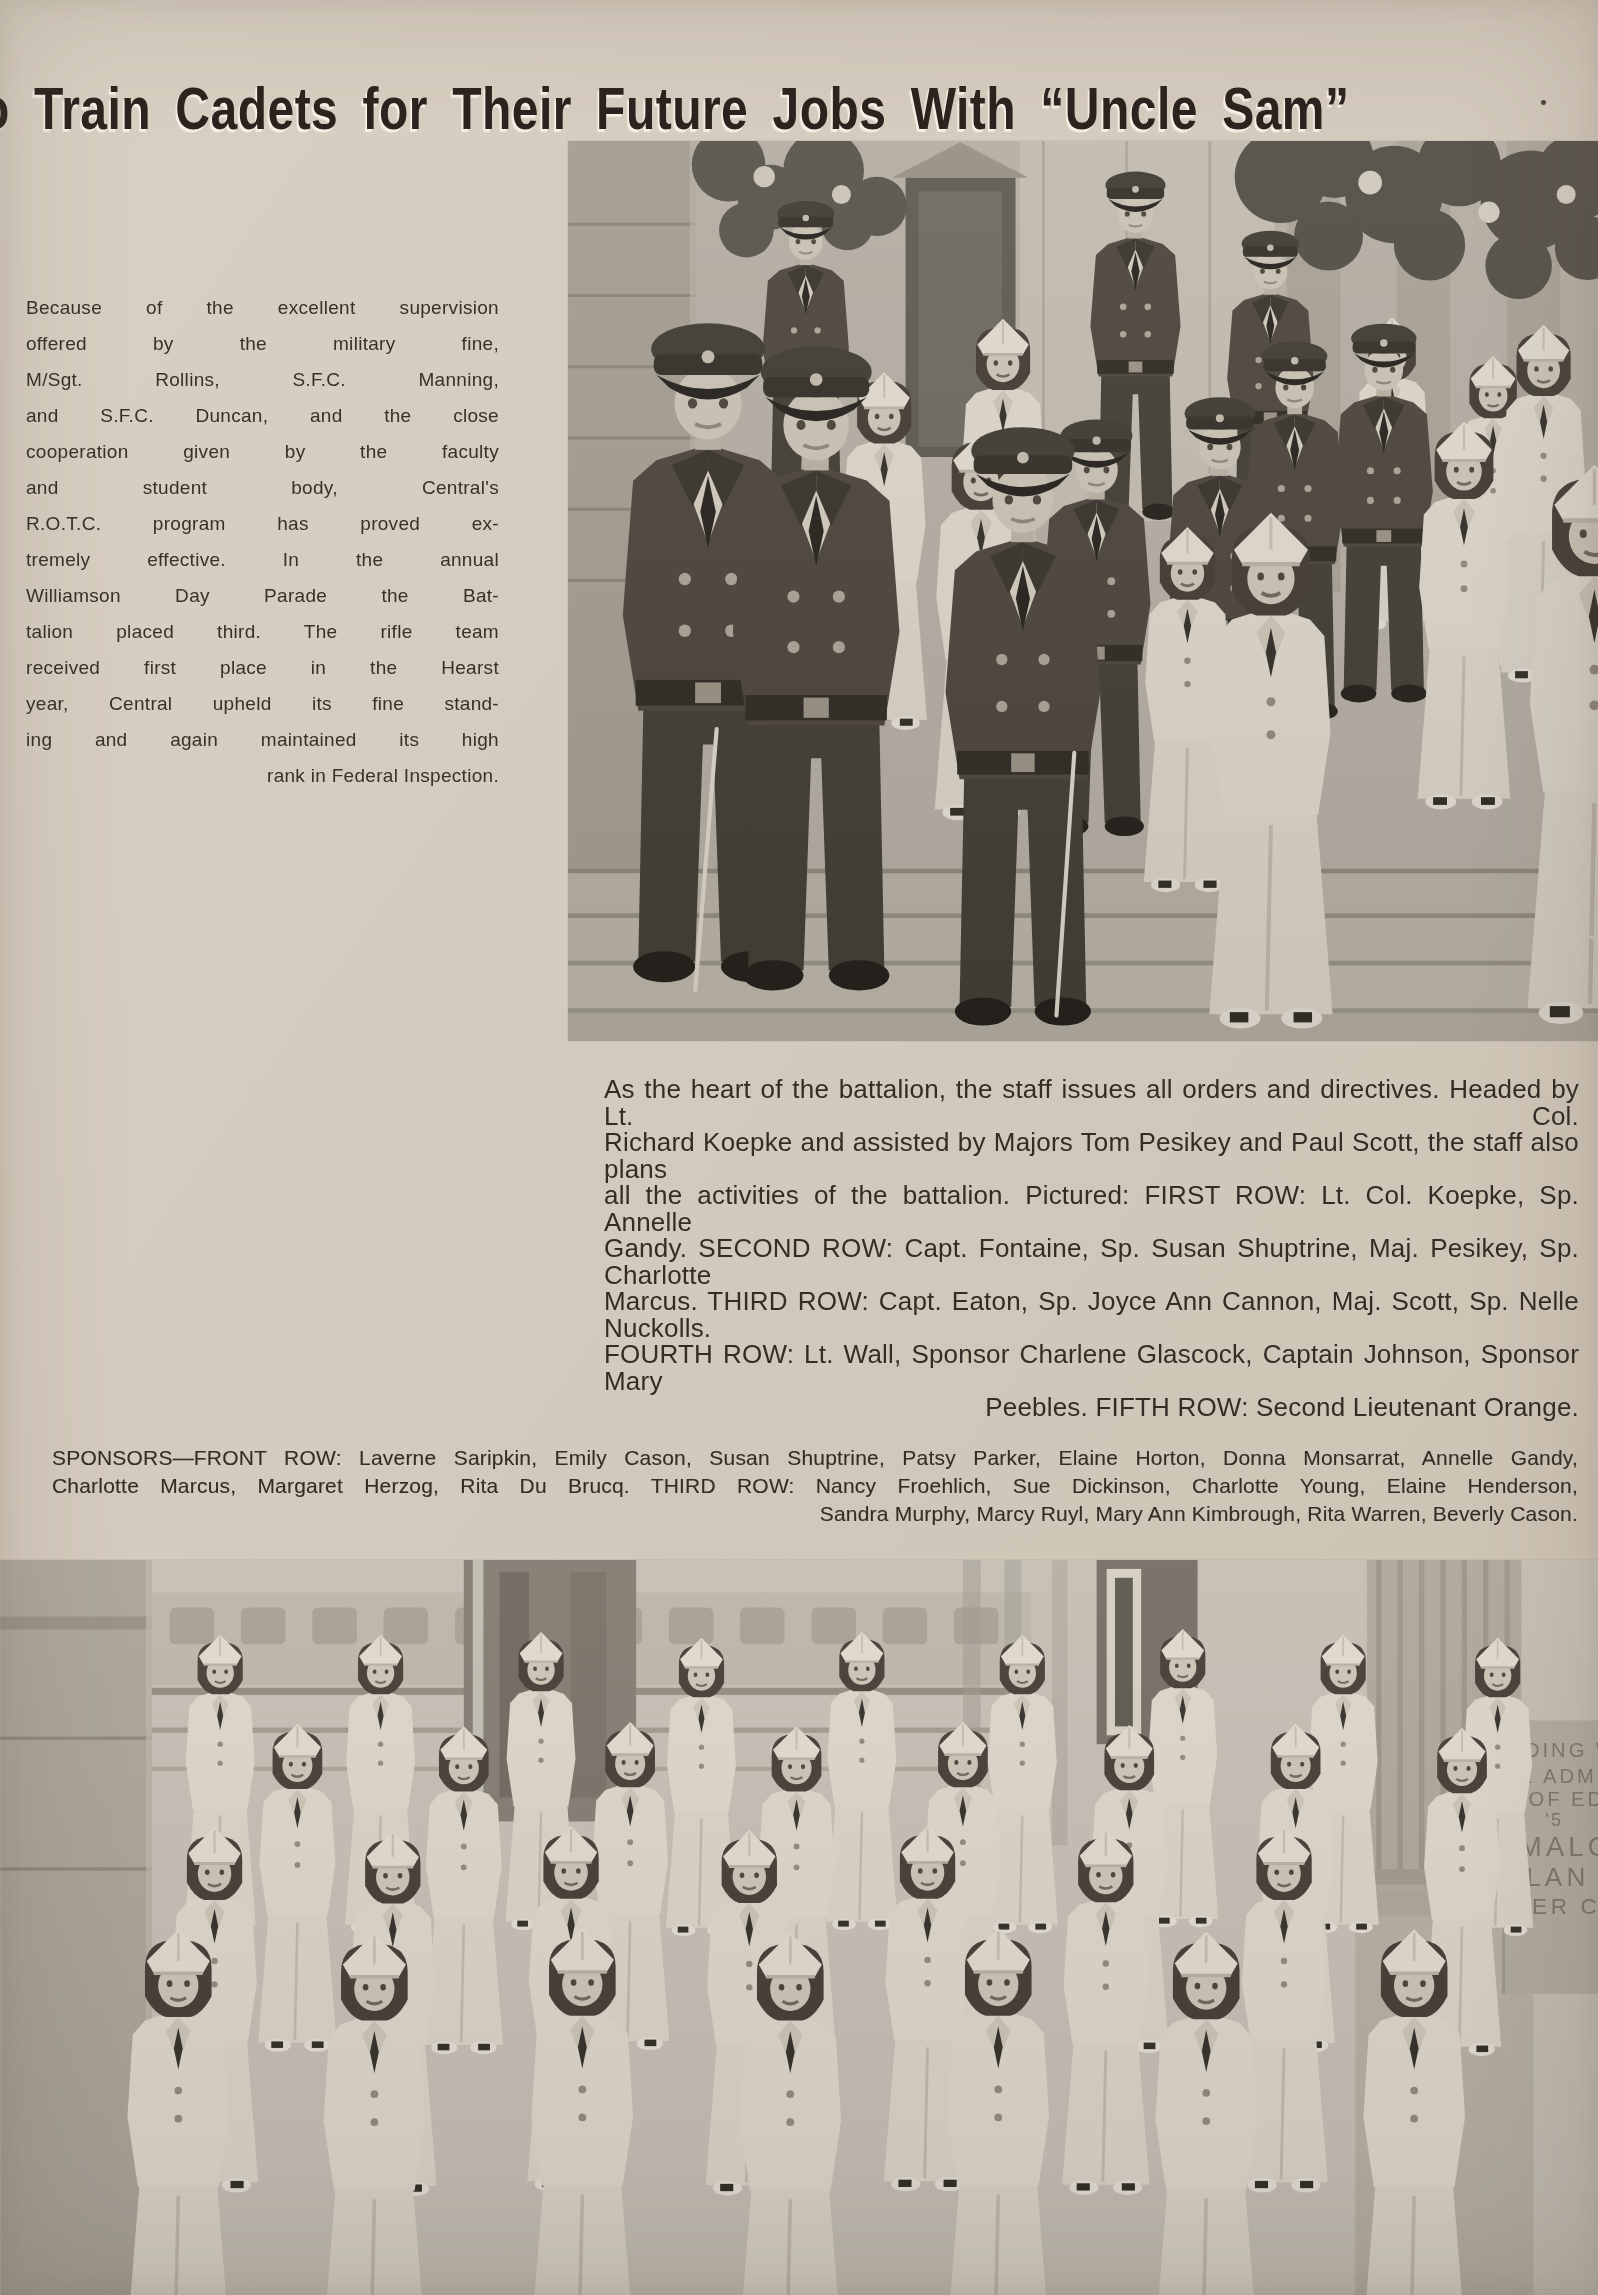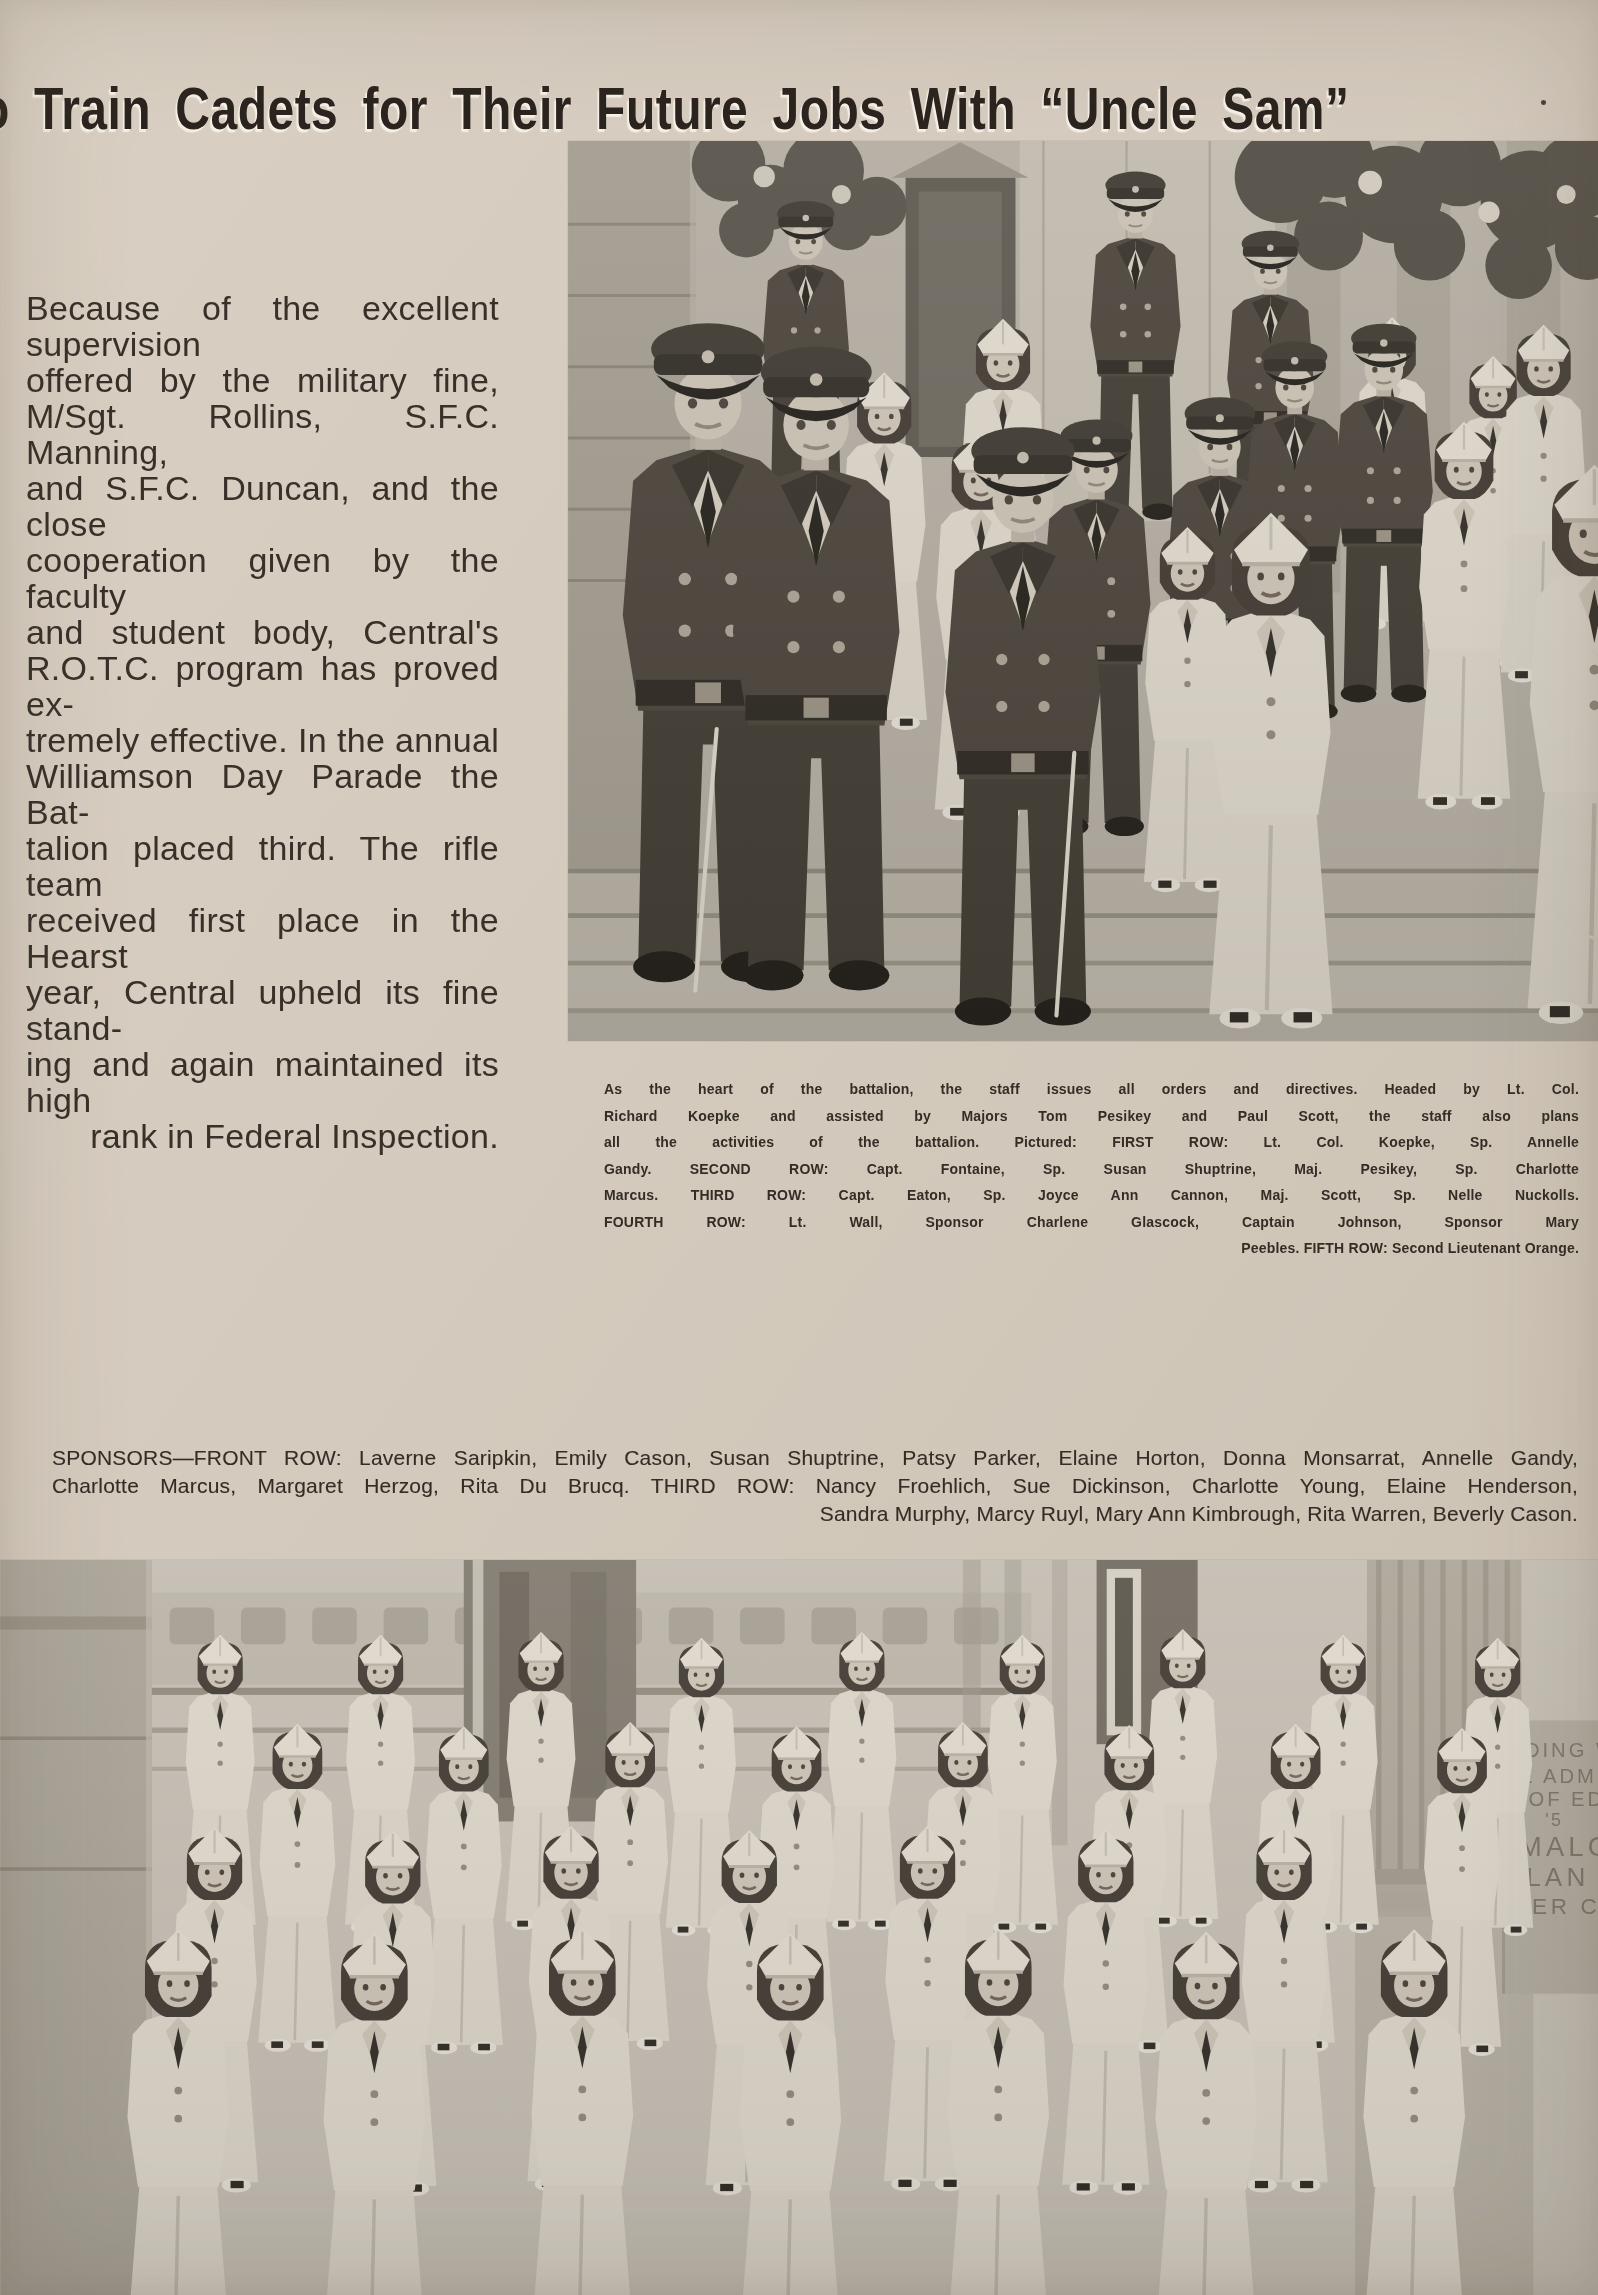--- a/index.html
+++ b/index.html
@@ -6,23 +6,23 @@
   body{width:1599px;height:2295px;background:#cfc5b8;font-family:"Liberation Sans",sans-serif;}
   .page{position:relative;width:1599px;height:2295px;overflow:hidden;
         background:linear-gradient(125deg,#d9d0c3 0%,#d4cabd 40%,#cfc5b7 75%,#c9bfb0 100%);}
   .page::after{content:"";position:absolute;inset:0;pointer-events:none;
         box-shadow:inset 0 0 131px rgba(92,76,54,.20), inset 0 0 24px rgba(92,76,54,.10);}
   .title{position:absolute;left:-20px;top:34px;white-space:nowrap;
         font-size:60px;font-weight:bold;letter-spacing:0.6px;word-spacing:13px;
         color:#2c251f;transform:scaleX(.80);transform-origin:left top;
         text-shadow:-2.4px 3px 1.2px rgba(253,249,240,.75),-1.2px 1.2px 0 rgba(250,246,237,.5);}
   .intro{position:absolute;left:26px;top:290px;width:473px;
-        font-size:34px;line-height:36px;letter-spacing:0.3px;color:#38312a;}
+        font-size:19px;line-height:36px;letter-spacing:0.3px;color:#38312a;}
   .caption-staff{position:absolute;left:604px;top:1076px;width:975px;
-        font-size:14px;line-height:26.5px;letter-spacing:0.2px;color:#332d26;font-weight:bold;}
+        font-size:26px;line-height:26.5px;letter-spacing:0.2px;color:#332d26;}
   .caption-sponsors{position:absolute;left:52px;top:1444px;width:1526px;
         font-size:21px;line-height:28px;letter-spacing:0.2px;color:#332d26;font-weight:bold;
         -webkit-text-stroke:0.1px #332d26;font-weight:normal;}
   .jline{text-align:justify;text-align-last:justify;}
   .lline{text-align:right;}
   .photo{position:absolute;overflow:hidden;box-shadow:0 0 0 0.6px rgba(70,60,45,.12);}
   .photo-top{left:568px;top:141px;width:1031px;height:900px;}
   .photo-bottom{left:0;top:1560px;width:1599px;height:735px;}
   .photo svg{display:block;width:100%;height:100%;}
   .speck{position:absolute;left:1541px;top:100px;width:5.3px;height:4.8px;border-radius:50%;background:#4a423a;}

